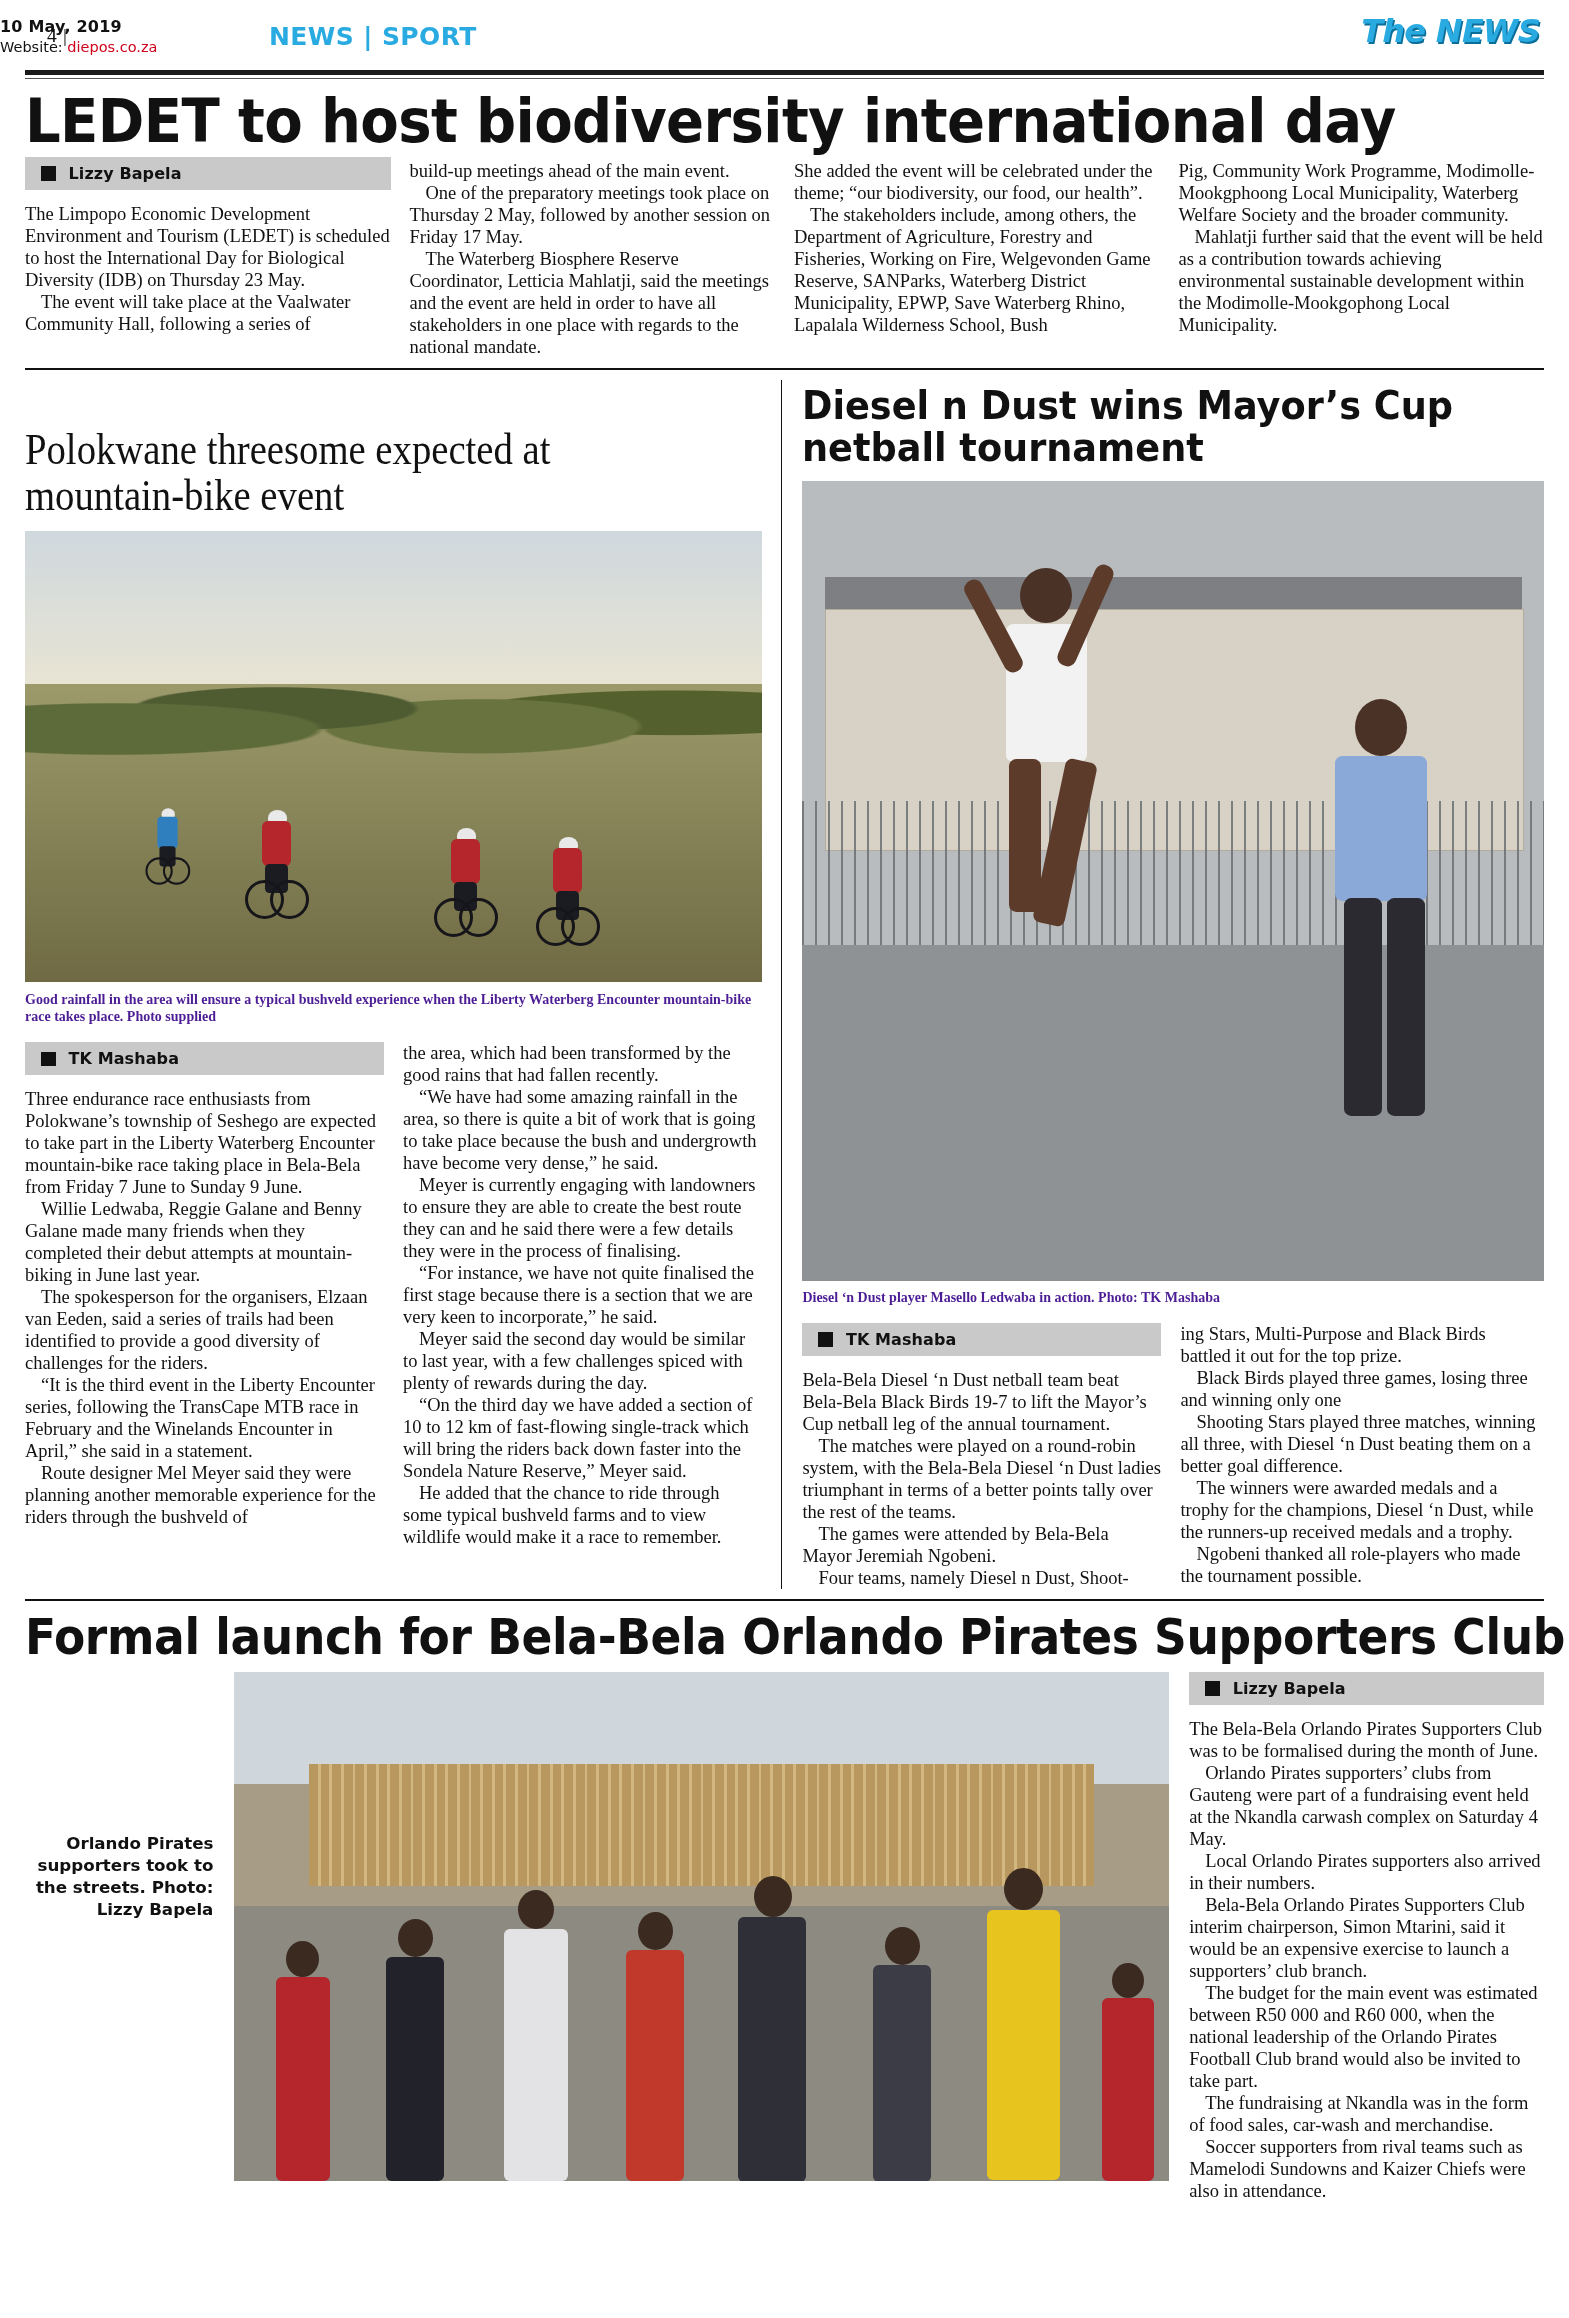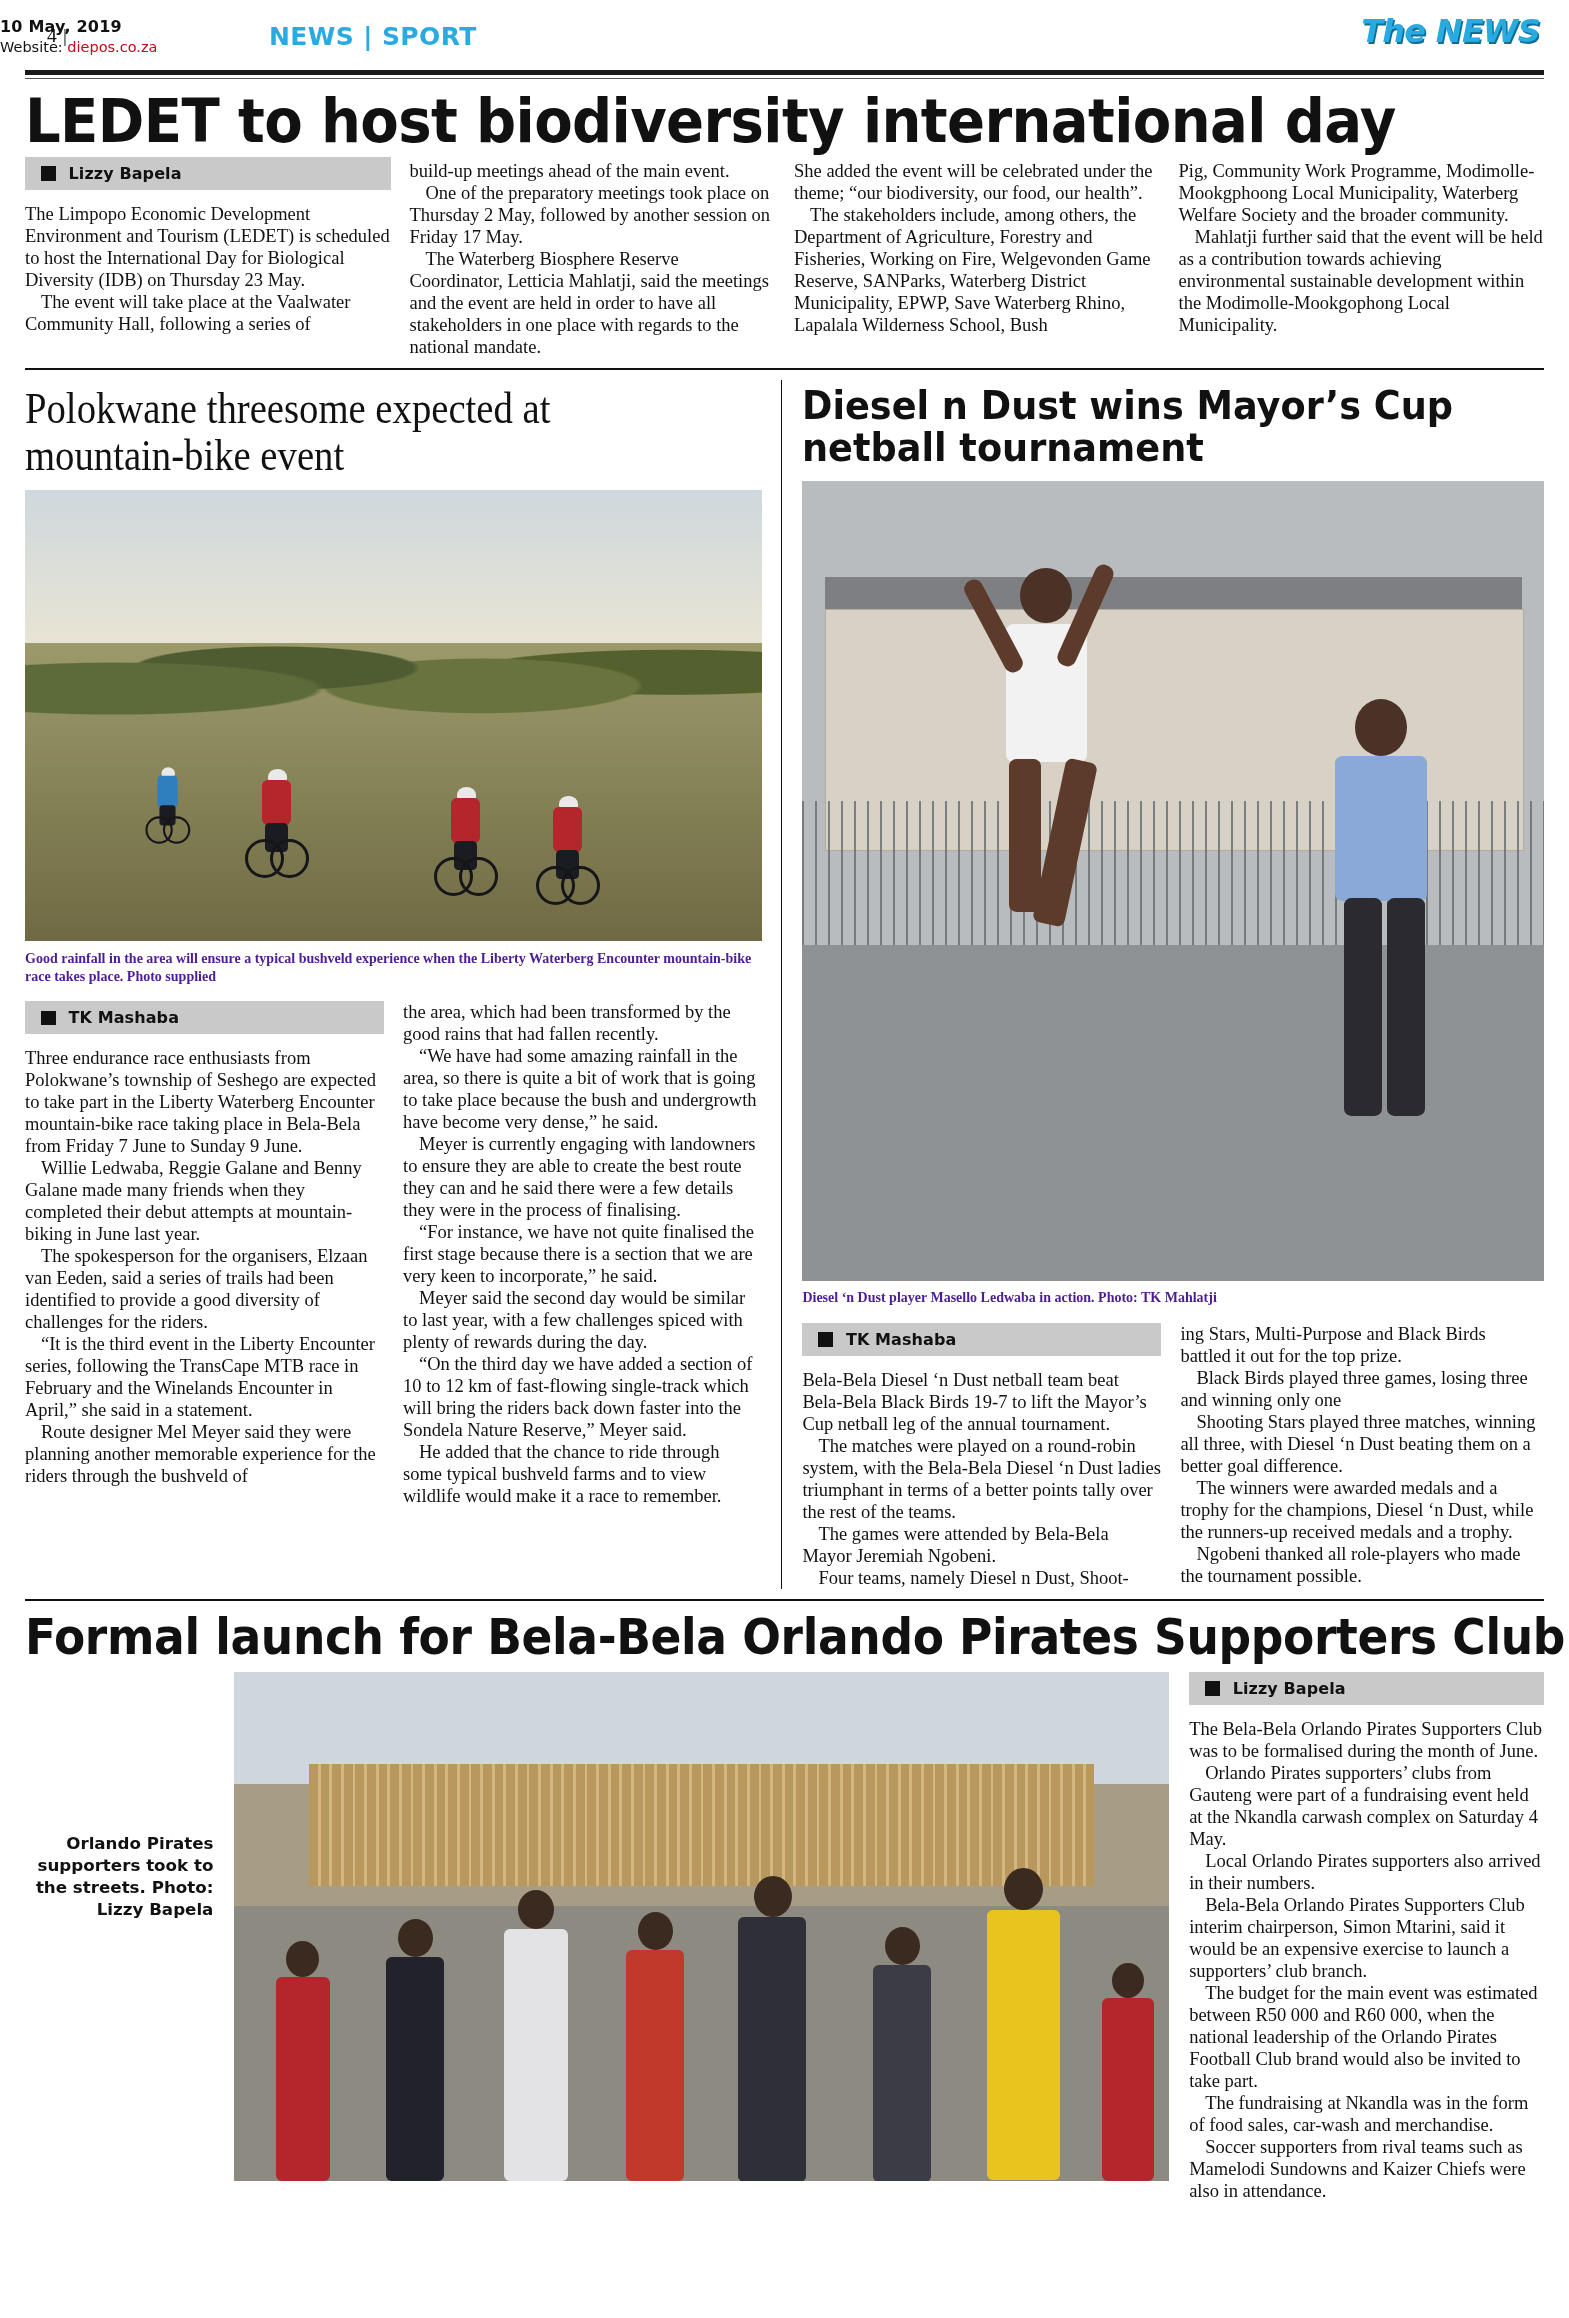--- a/index.html
+++ b/index.html
@@ -118,21 +118,21 @@
         <p class="body">The stakeholders include, among others, the Department of Agriculture, Forestry and Fisheries, Working on Fire, Welgevonden Game Reserve, SANParks, Waterberg District Municipality, EPWP, Save Waterberg Rhino, Lapalala Wilderness School, Bush</p>
       </div>
       <div style="width:368px;padding-top:2.9px;">
         <p class="body">Pig, Community Work Programme, Modimolle-Mookgphoong Local Municipality, Waterberg Welfare Society and the broader community.</p>
         <p class="body">Mahlatji further said that the event will be held as a contribution towards achieving environmental sustainable development within the Modimolle-Mookgophong Local Municipality.</p>
       </div>
     </div>
     <div class="hrule"></div>
   </div>
 
-  <div class="wrap" style="display:flex;gap:0;align-items:flex-start;">
+  <div class="wrap" style="display:flex;gap:0;align-items:center;">
 
     <div style="width:756px;padding-right:19px;box-sizing:border-box;">
       <h2 class="hd-serif">Polokwane threesome expected at mountain-bike event</h2>
 
       <div class="photo" style="height:451px;">
         <div class="sky"></div>
         <div class="ground"></div>
         <div class="bushA"></div>
         <div class="rider" style="left:218px;">
           <div class="head"></div>
@@ -208,21 +208,21 @@
           <div class="lg" style="position:absolute;left:116px;top:198px;width:32px;height:167px;border-radius:7.3px;background:#5c3b2a;transform:rotate(12deg);"></div>
         </div>
         <div class="player" style="right:65px;top:218px;width:189px;height:436px;">
           <div class="hd" style="position:absolute;left:65px;top:0;width:52px;height:57px;"></div>
           <div class="bd" style="position:absolute;left:45px;top:57px;width:92px;height:145px;border-radius:7.3px;background:#8aa8d8;"></div>
           <div class="lg" style="position:absolute;left:54px;top:199px;width:38px;height:218px;border-radius:7.3px;"></div>
           <div class="lg" style="position:absolute;left:97px;top:199px;width:38px;height:218px;border-radius:7.3px;"></div>
         </div>
       </div>
 
-      <div class="cap-bold">Diesel ‘n Dust player Masello Ledwaba in action. Photo: TK Mahlatji</div>
+      <div class="cap-bold">Diesel ‘n Dust player Masello Ledwaba in action. Photo: TK Mashaba</div>
 
       <div style="display:flex;gap:19px;margin-top:16px;align-items:flex-start;">
         <div style="width:359px;">
           <div class="byline">
             <span class="sq"></span>
             <span class="nm">TK Mashaba</span>
           </div>
           <p class="body">Bela-Bela Diesel ‘n Dust netball team beat Bela-Bela Black Birds 19-7 to lift the Mayor’s Cup netball leg of the annual tournament.</p>
           <p class="body">The matches were played on a round-robin system, with the Bela-Bela Diesel ‘n Dust ladies triumphant in terms of a better points tally over the rest of the teams.</p>
           <p class="body">The games were attended by Bela-Bela Mayor Jeremiah Ngobeni.</p>

